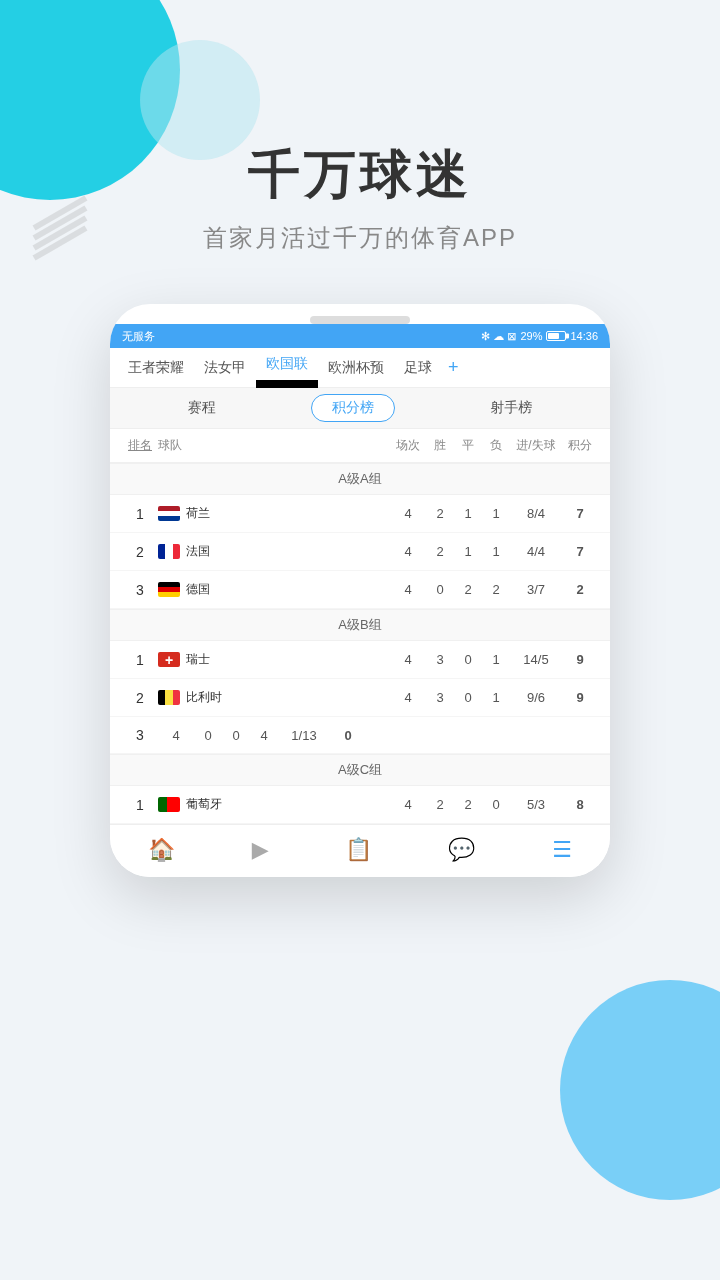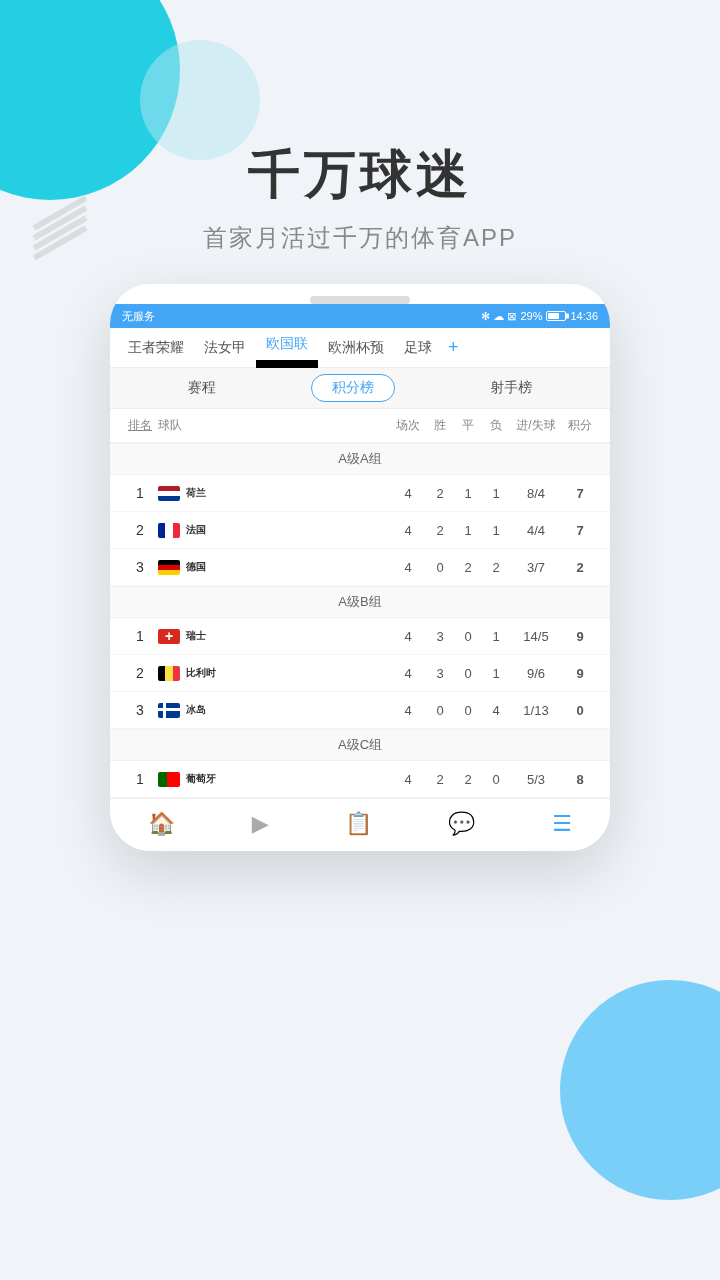--- a/index.html
+++ b/index.html
@@ -82,20 +82,21 @@
       color: #888;
       letter-spacing: 2px;
     }
 
     
     .phone-wrapper {
       position: relative;
       z-index: 1;
       display: flex;
       justify-content: center;
+      margin-top: 20px;
     }
     .phone-mockup {
       width: 500px;
       background: #fff;
       border-radius: 40px;
       box-shadow: 0 20px 60px rgba(0,0,0,0.15);
       overflow: hidden;
       position: relative;
     }
     .phone-notch {
@@ -272,21 +273,21 @@
     .rank-num { width: 36px; text-align: center; font-size: 14px; color: #333; }
     .team-info { flex: 1; display: flex; align-items: center; gap: 6px; }
     .flag {
       width: 22px;
       height: 15px;
       border-radius: 2px;
       overflow: hidden;
       display: inline-block;
       flex-shrink: 0;
     }
-    .team-name { font-size: 10px; color: #333; font-weight: bold; }
+    .team-name { font-size: 12px; color: #333; }
     .cell { font-size: 13px; color: #555; text-align: center; }
     .cell-played { width: 36px; }
     .cell-win { width: 28px; }
     .cell-draw { width: 28px; }
     .cell-loss { width: 28px; }
     .cell-gd { width: 52px; }
     .cell-pts { width: 36px; font-weight: 600; }
 
     
     
@@ -489,24 +490,20 @@
         <div class="cell cell-played">4</div>
         <div class="cell cell-win">3</div>
         <div class="cell cell-draw">0</div>
         <div class="cell cell-loss">1</div>
         <div class="cell cell-gd">9/6</div>
         <div class="cell cell-pts">9</div>
       </div>
 
       <div class="table-row">
         <div class="rank-num">3</div>
-        <div class="team-info">
-          <div class="flag flag-is"></div>
-          <span class="team-name">冰岛</span>
-        </div>
         <div class="cell cell-played">4</div>
         <div class="cell cell-win">0</div>
         <div class="cell cell-draw">0</div>
         <div class="cell cell-loss">4</div>
         <div class="cell cell-gd">1/13</div>
         <div class="cell cell-pts">0</div>
       </div>
 
       <div class="group-header">A级C组</div>
 

